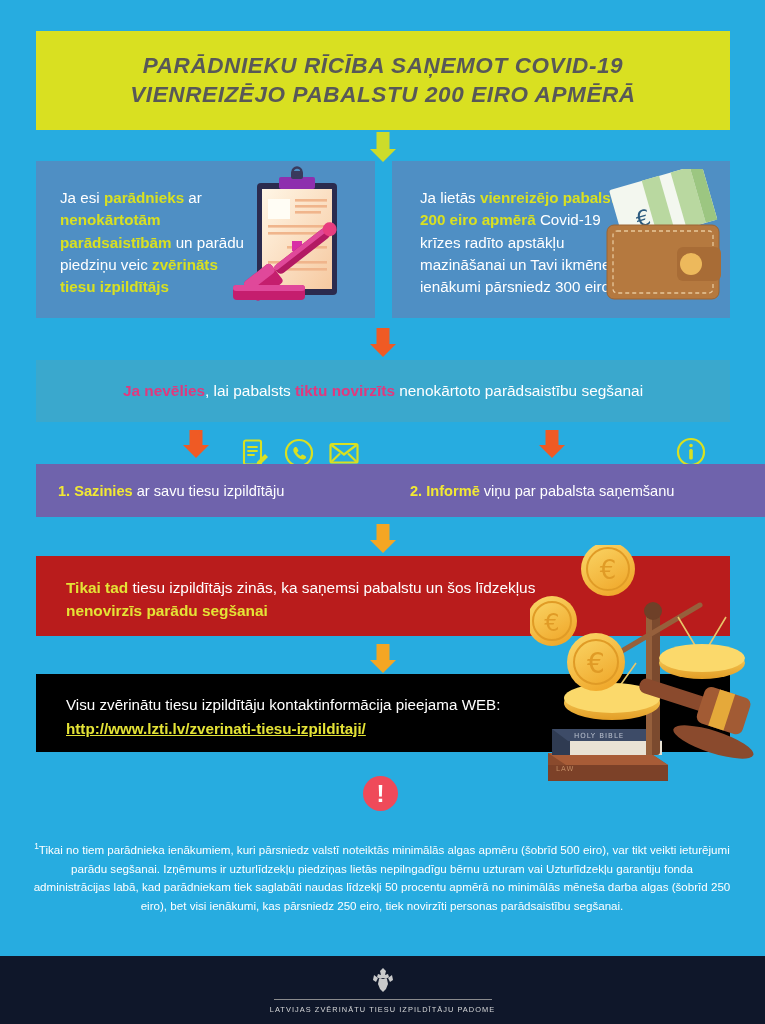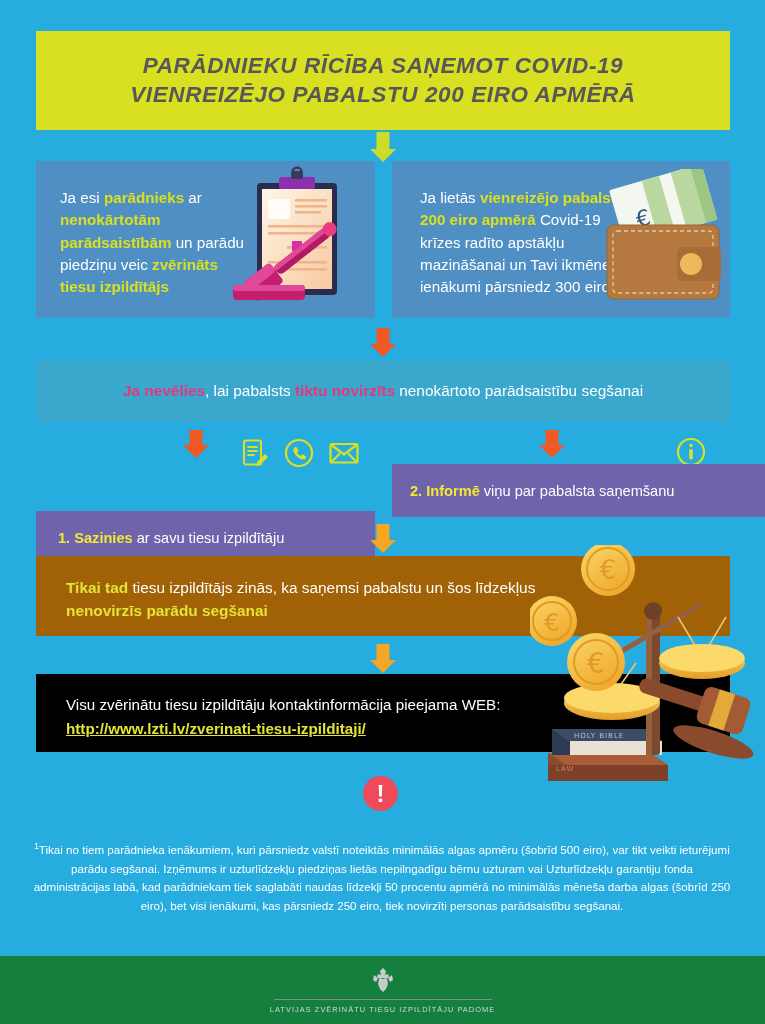--- a/index.html
+++ b/index.html
@@ -129,21 +129,21 @@
   
   .purple-box {
     position: absolute;
     top: 464px;
     height: 53px;
     background: #6f63ac;
     display: flex;
     align-items: center;
     box-sizing: border-box;
   }
-  .purple-box.left  { left: 36px;  width: 339px; margin-top: 47px; }
+  .purple-box.left  { left: 36px;  width: 405px; }
   .purple-box.right { left: 392px; width: 384px; }
   .purple-box .ptext {
     color: #ffffff;
     font-size: 14.6px;
     padding-left: 22px;
     white-space: nowrap;
   }
   .purple-box.right .ptext { padding-left: 18px; }
   .hl-y2 { color: #f2e933; font-weight: bold; }
 
@@ -161,21 +161,21 @@
     left: 676px;
   }
 
   
   .tikai-band {
     position: absolute;
     left: 36px;
     top: 556px;
     width: 694px;
     height: 80px;
-    background: #a16207;
+    background: #b91c1c;
     box-sizing: border-box;
   }
   .tikai-text {
     position: absolute;
     left: 30px;
     top: 20px;
     color: #ffffff;
     font-size: 15.4px;
     line-height: 1.5;
     width: 470px;
@@ -250,21 +250,21 @@
     vertical-align: super;
   }
 
   
   .footer {
     position: absolute;
     left: 0;
     bottom: 0;
     width: 765px;
     height: 68px;
-    background: #15803d;
+    background: #0f172a;
     display: flex;
     flex-direction: column;
     align-items: center;
     justify-content: center;
   }
   .footer-emblem { margin-bottom: 2px; }
   .footer-rule {
     width: 218px;
     height: 1px;
     background: #8a8b8d;

